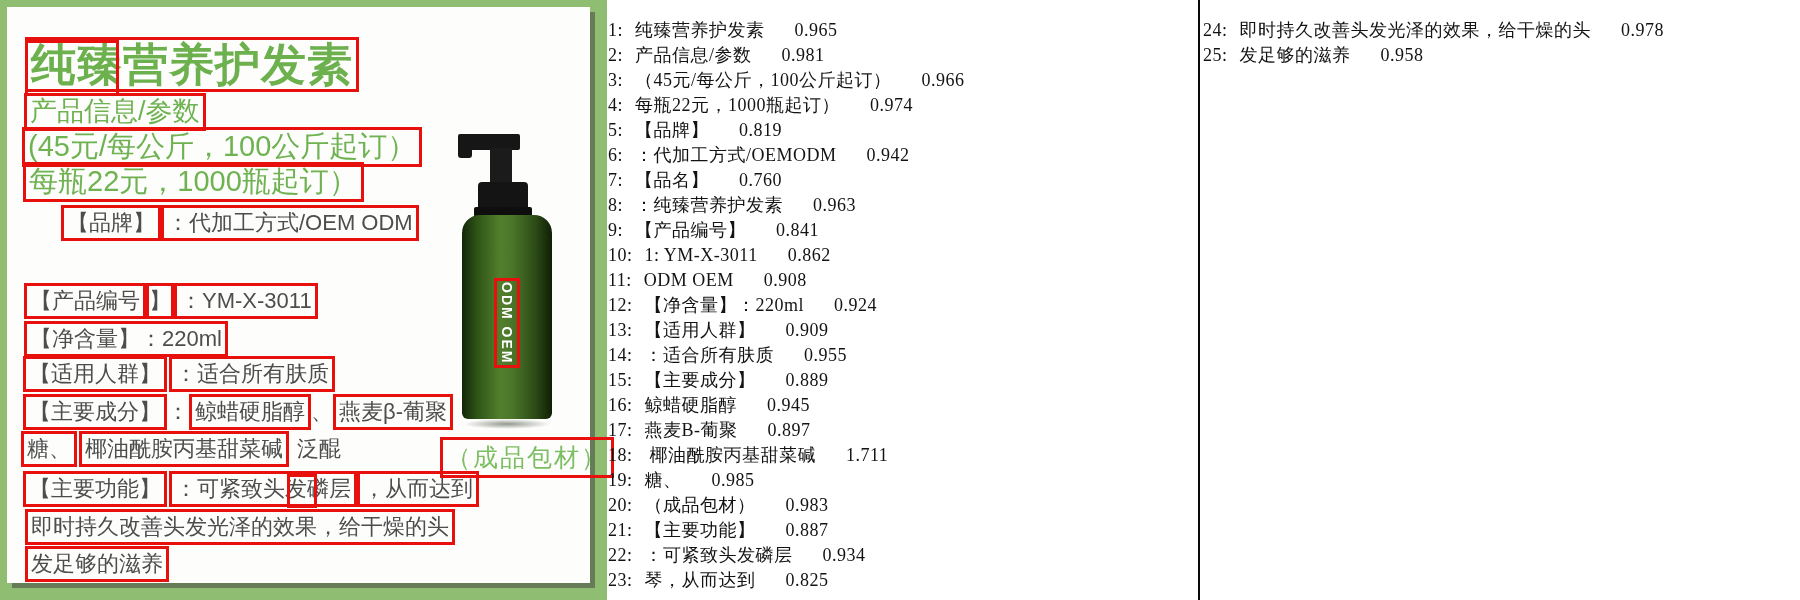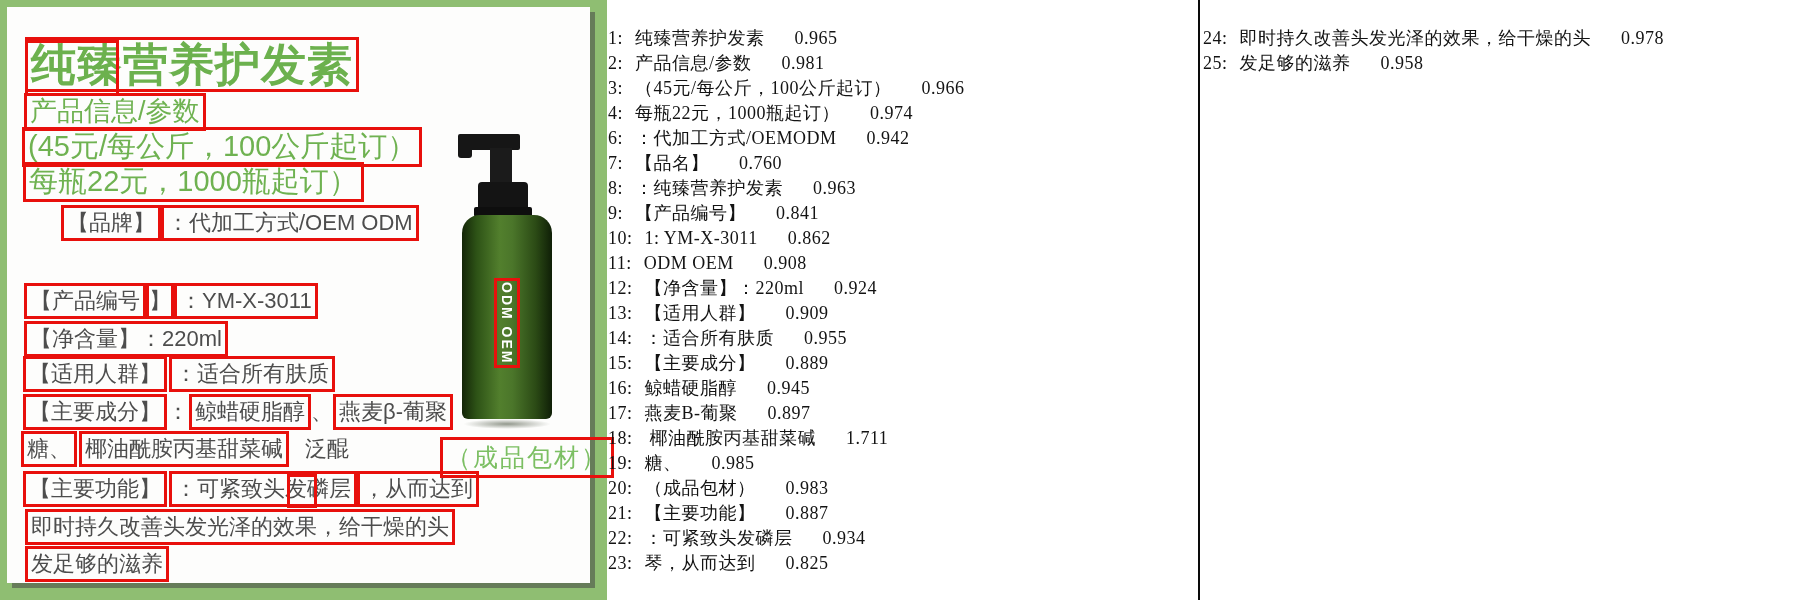--- a/index.html
+++ b/index.html
@@ -41,21 +41,21 @@
   .bottle-label{
     position:absolute;left:494px;top:278px;width:20px;height:84px;
     border:3px solid #e8100c;
     writing-mode:vertical-rl;text-orientation:mixed;
     color:#ffffff;font-size:14px;font-weight:bold;letter-spacing:2px;
     text-align:center;line-height:20px;
   }
   
   .ocr-col{
     position:absolute;top:18px;color:#131313;
-    font-family:"Liberation Serif",serif;font-size:18px;margin-top:8px;
+    font-family:"Liberation Serif",serif;font-size:18px;
   }
   .ocr-line{height:25px;line-height:25px;white-space:pre;letter-spacing:.5px;}
   .ocr-text{margin-left:12px;}
   .ocr-score{margin-left:30px;}
   .vdivider{position:absolute;left:1198px;top:0;width:2px;height:600px;background:#0a0a0a;}
 </style>
 </head>
 <body>
 
 <div class="stage">
@@ -93,21 +93,21 @@
 
     <div class="abs gray" style="left:23px;top:394px;">
       <span class="rbox">【主要成分】</span><span class="plain">：</span><span class="rbox">鲸蜡硬脂醇</span><span class="plain">、</span><span class="rbox">燕麦β-葡聚</span>
     </div>
 
     <div class="abs gray" style="left:23px;top:356px;">
       <span class="rbox">【适用人群】</span><span class="rbox" style="margin-left:2px;">：适合所有肤质</span>
     </div>
 
     <div class="abs gray" style="left:21px;top:431px;">
-      <span class="rbox">糖、</span><span class="rbox" style="margin-left:2px;">椰油酰胺丙基甜菜碱</span><span class="plain" style="margin-left:16px;">泛醌</span>
+      <span class="rbox">糖、</span><span class="rbox" style="margin-left:2px;">椰油酰胺丙基甜菜碱</span><span class="plain" style="margin-left:8px;">泛醌</span>
     </div>
 
     <div class="abs gray" style="left:23px;top:471px;">
       <span class="rbox">【主要功能】</span><span class="rbox" style="margin-left:2px;">：可紧致头发磷层</span><span class="rbox">，从而达到</span>
     </div>
     <div class="overlay-box" style="left:287px;top:474px;width:24px;height:28px;"></div>
 
     <div class="abs gray" style="left:25px;top:509px;">
       <span class="rbox">即时持久改善头发光泽的效果，给干燥的头</span>
     </div>
@@ -135,20 +135,21 @@
   <div class="ocr-col" style="left:608px;">
 
       <div class="ocr-line"><span class="ocr-idx">1:</span><span class="ocr-text">纯臻营养护发素</span><span class="ocr-score">0.965</span></div>
 
       <div class="ocr-line"><span class="ocr-idx">2:</span><span class="ocr-text">产品信息/参数</span><span class="ocr-score">0.981</span></div>
 
       <div class="ocr-line"><span class="ocr-idx">3:</span><span class="ocr-text">（45元/每公斤，100公斤起订）</span><span class="ocr-score">0.966</span></div>
 
       <div class="ocr-line"><span class="ocr-idx">4:</span><span class="ocr-text">每瓶22元，1000瓶起订）</span><span class="ocr-score">0.974</span></div>
 
+      <div class="ocr-line"><span class="ocr-idx">5:</span><span class="ocr-text">【品牌】</span><span class="ocr-score">0.819</span></div>
 
       <div class="ocr-line"><span class="ocr-idx">6:</span><span class="ocr-text">：代加工方式/OEMODM</span><span class="ocr-score">0.942</span></div>
 
       <div class="ocr-line"><span class="ocr-idx">7:</span><span class="ocr-text">【品名】</span><span class="ocr-score">0.760</span></div>
 
       <div class="ocr-line"><span class="ocr-idx">8:</span><span class="ocr-text">：纯臻营养护发素</span><span class="ocr-score">0.963</span></div>
 
       <div class="ocr-line"><span class="ocr-idx">9:</span><span class="ocr-text">【产品编号】</span><span class="ocr-score">0.841</span></div>
 
       <div class="ocr-line"><span class="ocr-idx">10:</span><span class="ocr-text">1: YM-X-3011</span><span class="ocr-score">0.862</span></div>

